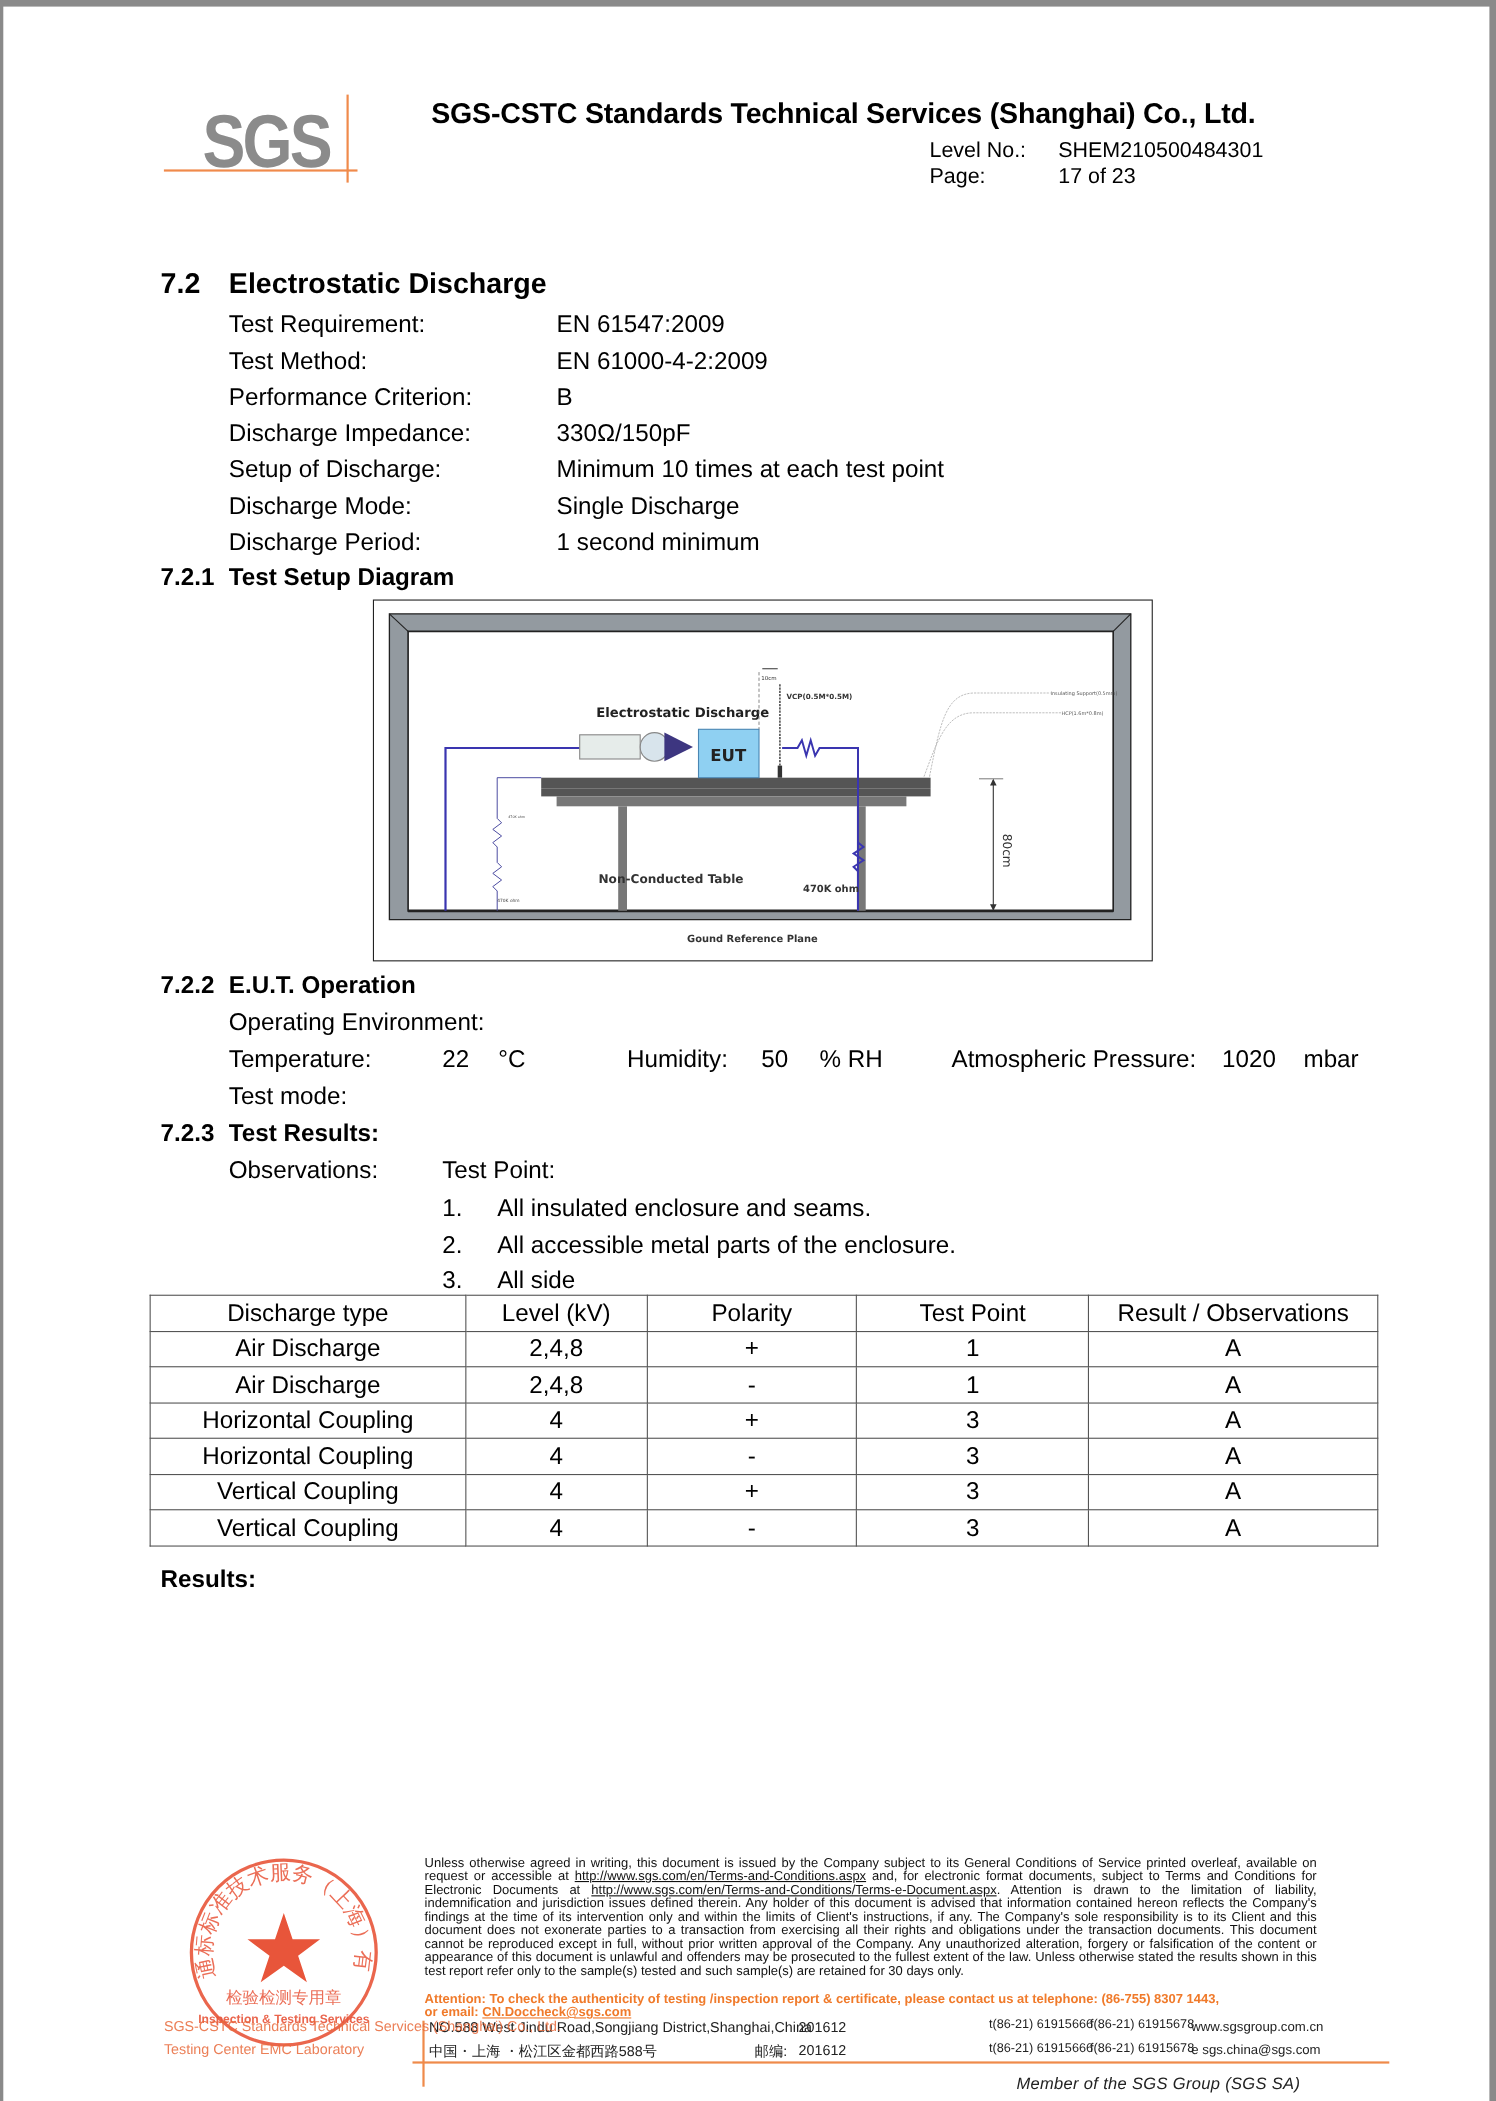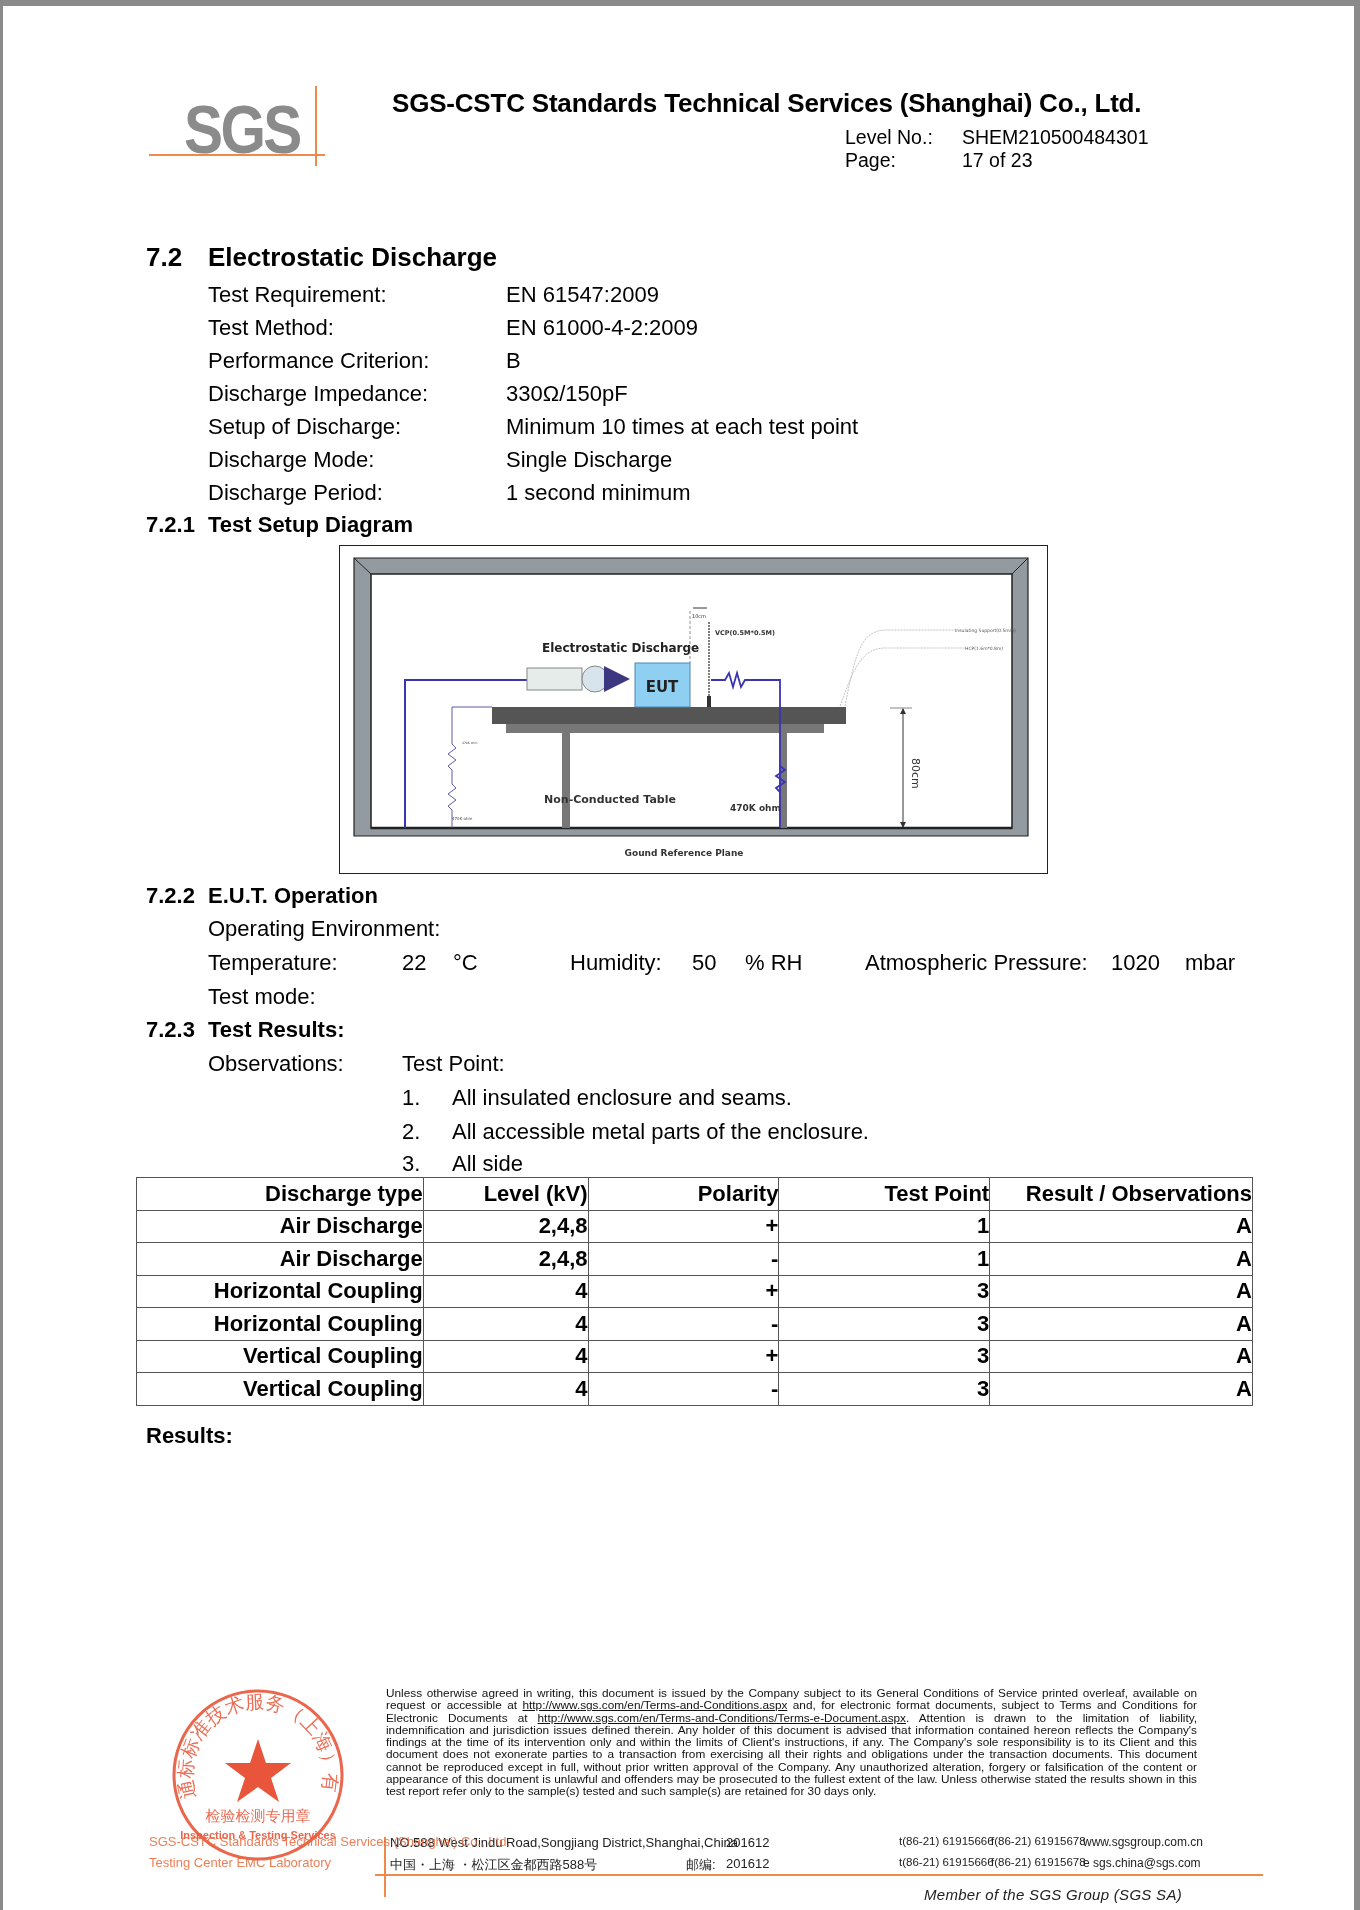--- a/index.html
+++ b/index.html
@@ -16,21 +16,21 @@
   .company { left:389px; top:82px; font-size:26px; font-weight:bold; letter-spacing:-0.2px; }
   .rep { font-size:19.5px; }
   
   .h2 { font-size:26px; font-weight:bold; }
   .h3 { font-size:22px; font-weight:bold; }
   .t { font-size:22px; }
   
   .diagram { position:absolute; left:336px; top:539px; width:709px; height:329px; border:1.5px solid #222; box-sizing:border-box; background:#fff; }
   
   table.res { position:absolute; left:133px; top:1171px; width:1117px; border-collapse:collapse; font-size:22px; }
-  table.res td, table.res th { border:1.5px solid #555; text-align:right; height:31.5px; padding:0; font-weight:bold; }
+  table.res td, table.res th { border:1.5px solid #555; text-align:center; height:31.5px; padding:0; font-weight:normal; }
   
   .legal { position:absolute; left:383px; top:1681px; width:811px; font-size:11.8px; line-height:12.3px; text-align:justify; color:#111; }
   .legal .last { text-align-last:justify; }
   .legal a { color:#111; text-decoration:underline; }
   .attn { position:absolute; left:383px; top:1805px; font-size:11.8px; font-weight:bold; color:#f07a2a; line-height:12.3px; }
   .attn a { color:#f07a2a; text-decoration:underline; }
   .addr { font-size:13px; color:#222; }
   .orange-line-h { position:absolute; left:372px; top:1868px; width:888px; height:2px; background:#ef8a4a; }
   .orange-line-v { position:absolute; left:381px; top:1831px; width:2px; height:60px; background:#ef8a4a; }
   .stamp-txt { color:#e8693a; font-size:13px; opacity:0.85; }
@@ -217,20 +217,24 @@
         <td>A</td>
       </tr>
     </tbody>
   </table>
 
   <div class="abs t" style="left:143px;top:1417px;font-weight:bold;">Results:</div>
 
   <div class="legal">
     <span>Unless otherwise agreed in writing, this document is issued by the Company subject to its General Conditions of Service printed overleaf, available on request or accessible at </span><a>http://www.sgs.com/en/Terms-and-Conditions.aspx</a><span> and, for electronic format documents, subject to Terms and Conditions for Electronic Documents at </span><a>http://www.sgs.com/en/Terms-and-Conditions/Terms-e-Document.aspx</a><span class="last">. Attention is drawn to the limitation of liability, indemnification and jurisdiction issues defined therein. Any holder of this document is advised that information contained hereon reflects the Company's findings at the time of its intervention only and within the limits of Client's instructions, if any. The Company's sole responsibility is to its Client and this document does not exonerate parties to a transaction from exercising all their rights and obligations under the transaction documents. This document cannot be reproduced except in full, without prior written approval of the Company. Any unauthorized alteration, forgery or falsification of the content or appearance of this document is unlawful and offenders may be prosecuted to the fullest extent of the law. Unless otherwise stated the results shown in this test report refer only to the sample(s) tested and such sample(s) are retained for 30 days only.</span>
   </div>
+  <div class="attn">
+    <div>Attention: To check the authenticity of testing /inspection report &amp; certificate, please contact us at telephone: (86-755) 8307 1443,</div>
+    <div><span>or email: </span><a>CN.Doccheck@sgs.com</a></div>
+  </div>
 
   <div class="orange-line-v"></div>
   <div class="orange-line-h"></div>
 
   <div class="abs addr" style="left:387px;top:1829px;">NO.588 West Jindu Road,Songjiang District,Shanghai,China</div>
   <div class="abs addr" style="left:723px;top:1829px;">201612</div>
   <div class="abs addr" style="left:387px;top:1850px;">中国・上海 ・松江区金都西路588号</div>
   <div class="abs addr" style="left:683px;top:1850px;">邮编:</div>
   <div class="abs addr" style="left:723px;top:1850px;">201612</div>
   <div class="abs addr" style="left:896px;top:1829px;font-size:11.5px;">t(86-21) 61915666</div>

